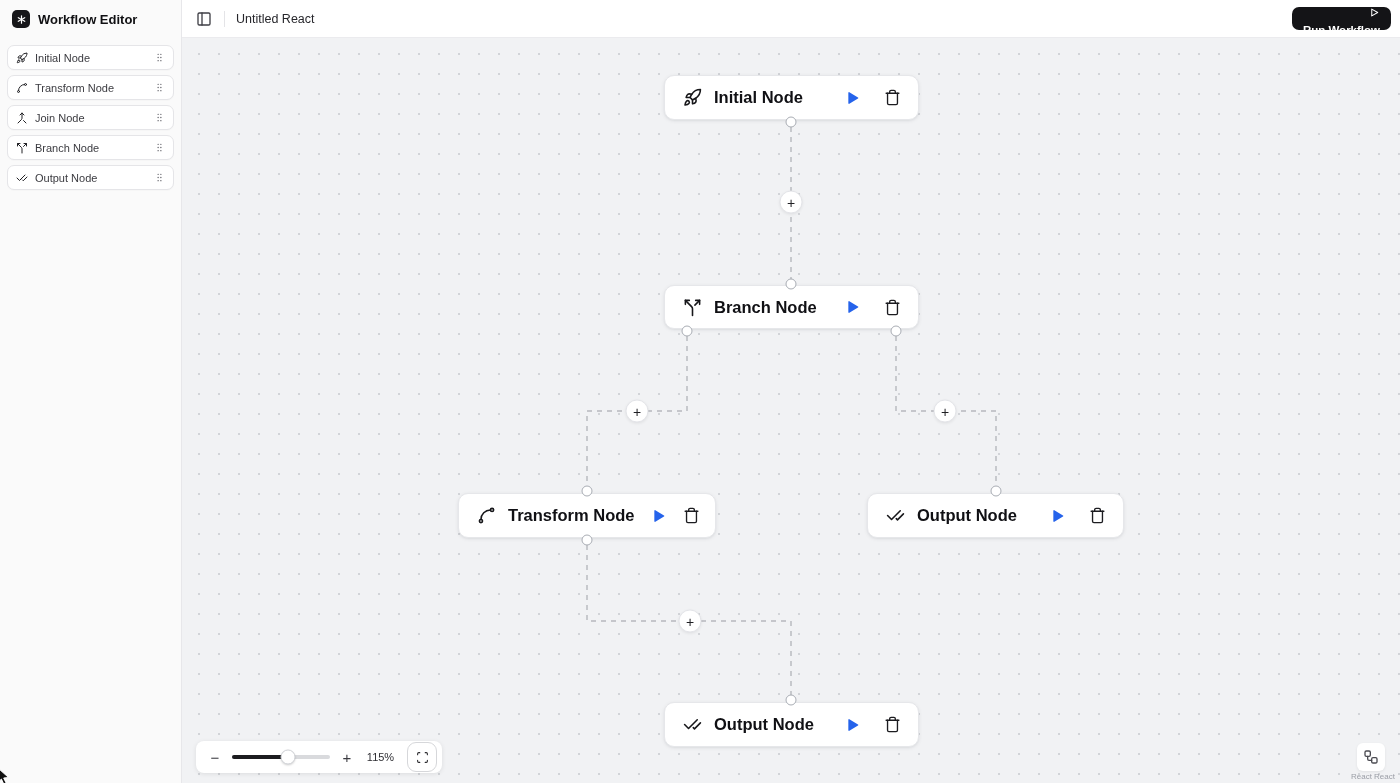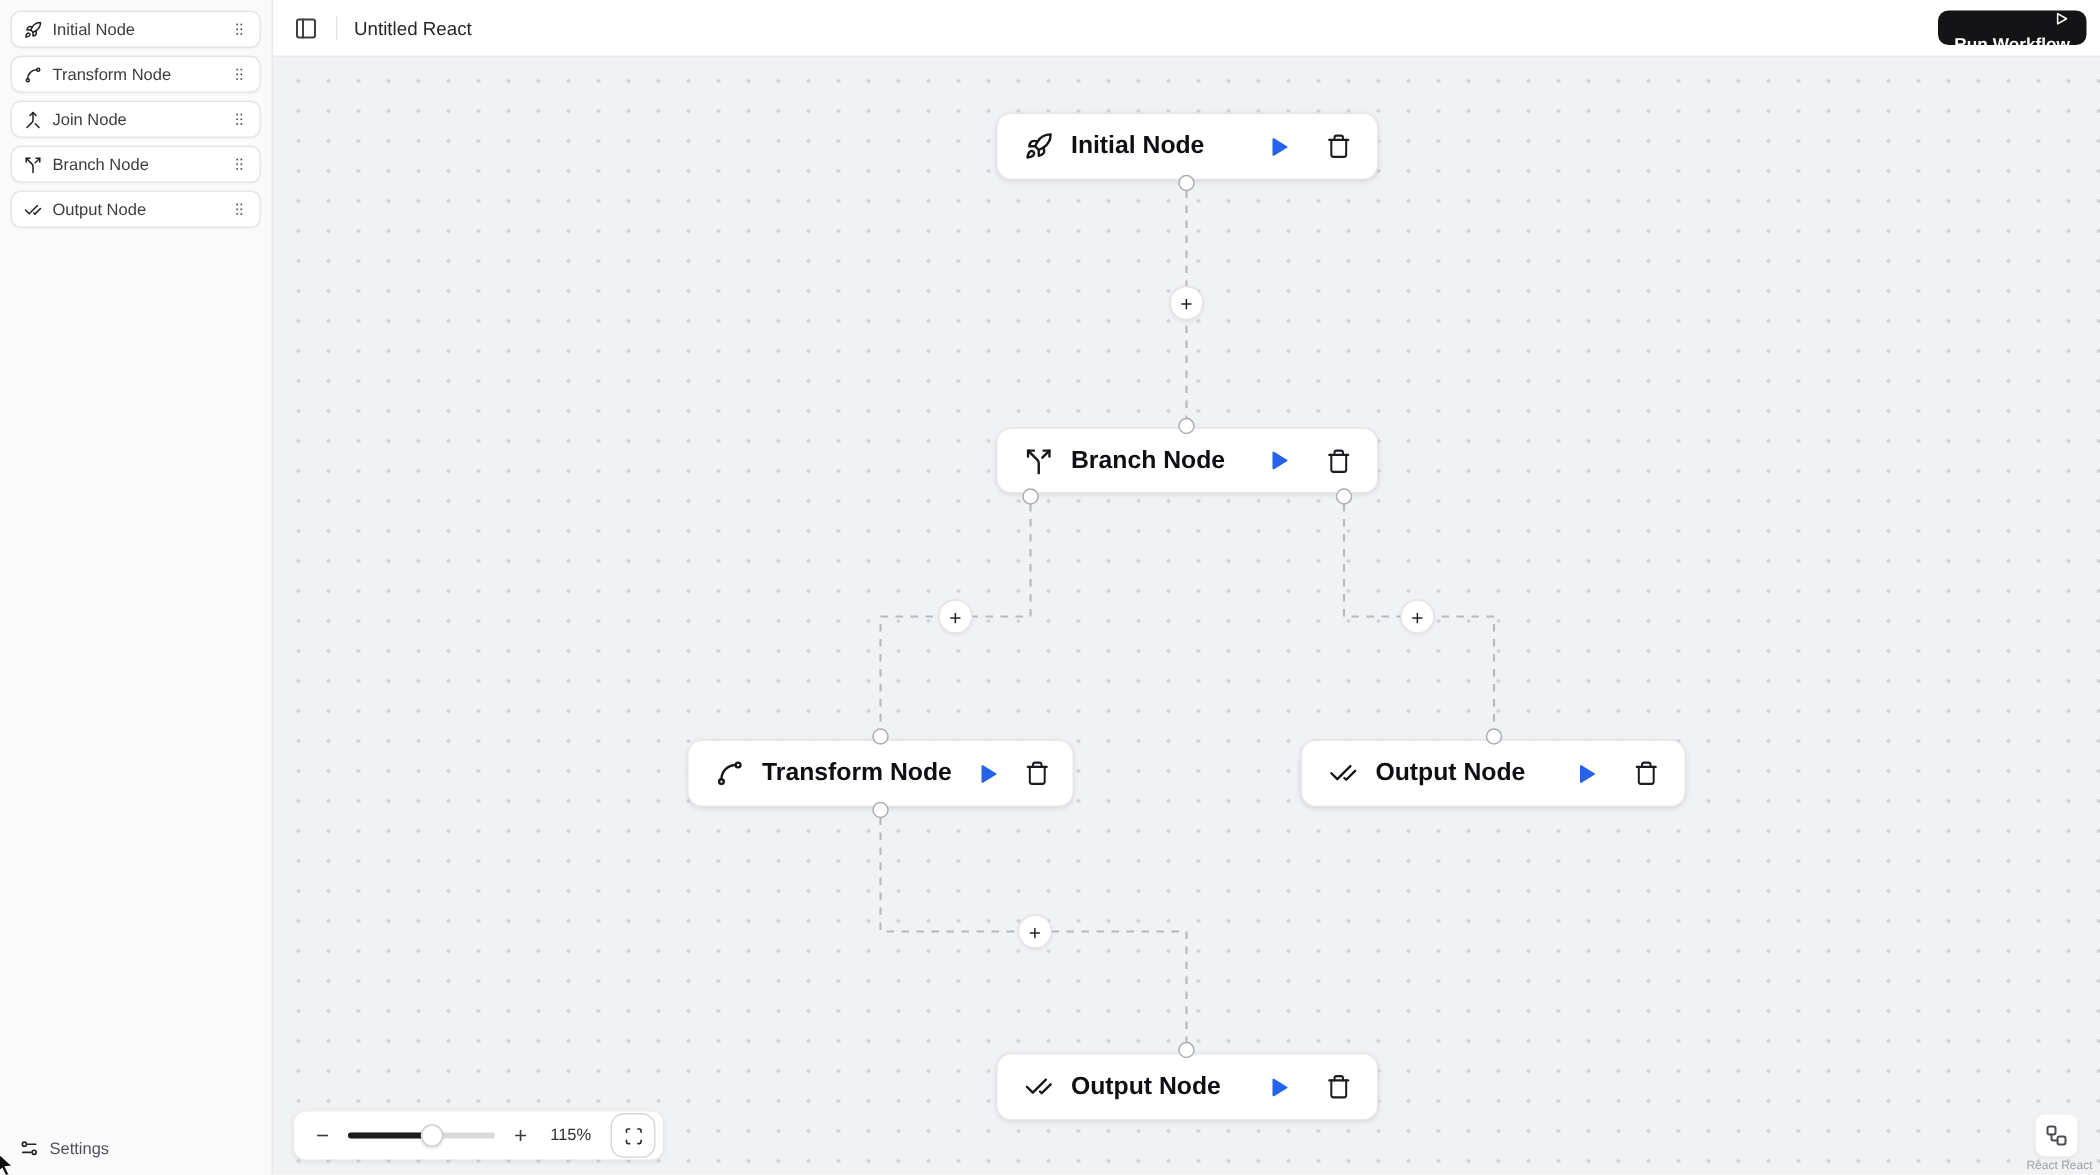--- a/index.html
+++ b/index.html
@@ -101,20 +101,30 @@
     color:#4b4b52; cursor:pointer; margin-right:11px; }
   .rf-btn svg { width:16px; height:16px; }
   .rf-text { font-size:8px; color:#9b9ea6; padding-right:1px; }
 
   .mouse-cursor { position:absolute; left:-4px; top:767px; z-index:9; pointer-events:none; }
 </style>
 </head>
 <body style="--accent: #2563eb; --run-bg: #141417; --canvas-bg: #f1f2f4; --canvas-dot: #d2d4d8; --edge: #b6b8bd;">
 
 <aside class="sidebar">
+  <div class="sidebar-header">
+    <span class="logo">
+        <svg viewBox="0 0 24 24" fill="none" stroke="currentColor" stroke-width="2.6" stroke-linecap="round">
+          <path d="M12 4v16"></path>
+          <path d="M5 8l14 8"></path>
+          <path d="M19 8L5 16"></path>
+        </svg>
+      </span>
+    <span class="sidebar-title">Workflow Editor</span>
+  </div>
   <div class="side-list">
   <div class="side-item">
     <span class="side-icon icon-slot">
           <svg viewBox="0 0 24 24" fill="none" stroke="currentColor" stroke-width="2" stroke-linecap="round" stroke-linejoin="round">
             <path d="M4.5 16.5c-1.5 1.26-2 5-2 5s3.74-.5 5-2c.71-.84.7-2.13-.09-2.91a2.18 2.18 0 0 0-2.91-.09z"></path>
             <path d="m12 15-3-3a22 22 0 0 1 2-3.95A12.88 12.88 0 0 1 22 2c0 2.72-.78 7.5-6 11a22.35 22.35 0 0 1-4 2z"></path>
             <path d="M9 12H4s.55-3.03 2-4c1.62-1.08 5 0 5 0"></path>
             <path d="M12 15v5s3.03-.55 4-2c1.08-1.62 0-5 0-5"></path>
           </svg>
         </span>
@@ -208,31 +218,20 @@
             <circle cx="9" cy="5" r="1.4"></circle>
             <circle cx="15" cy="5" r="1.4"></circle>
             <circle cx="9" cy="12" r="1.4"></circle>
             <circle cx="15" cy="12" r="1.4"></circle>
             <circle cx="9" cy="19" r="1.4"></circle>
             <circle cx="15" cy="19" r="1.4"></circle>
           </svg>
         </span>
   </div>
 </div>
-  <div class="sidebar-footer">
-    <span class="side-icon" id="settings-icon-slot">
-        <svg viewBox="0 0 24 24" fill="none" stroke="currentColor" stroke-width="2" stroke-linecap="round" stroke-linejoin="round">
-          <path d="M10 7h10"></path>
-          <circle cx="6" cy="7" r="2.5"></circle>
-          <path d="M4 17h10"></path>
-          <circle cx="18" cy="17" r="2.5"></circle>
-        </svg>
-      </span>
-    <span>Settings</span>
-  </div>
 </aside>
 
 <header class="main-header">
   <button class="panel-toggle">
     <span id="panel-icon-slot">
         <svg viewBox="0 0 24 24" fill="none" stroke="currentColor" stroke-width="2" stroke-linecap="round" stroke-linejoin="round">
           <rect width="18" height="18" x="3" y="3" rx="2"></rect>
           <path d="M9 3v18"></path>
         </svg>
       </span>

